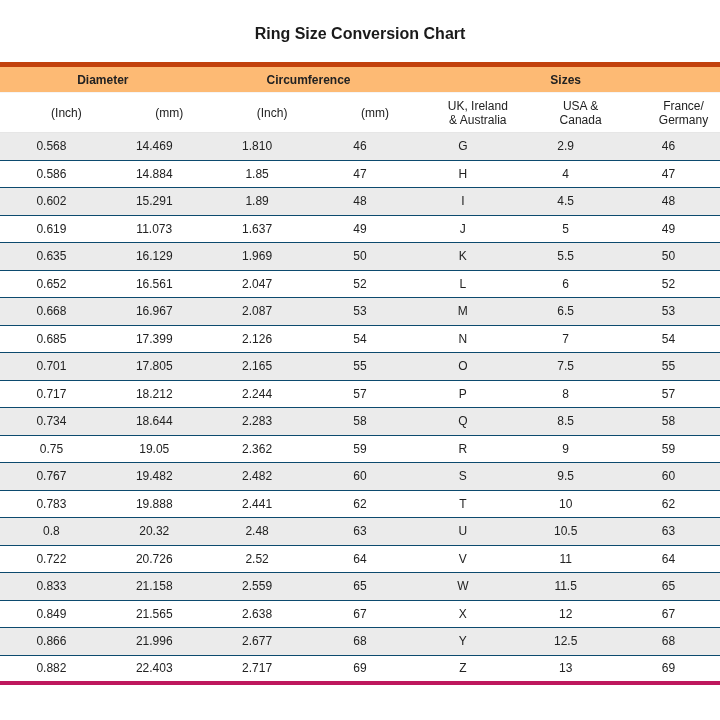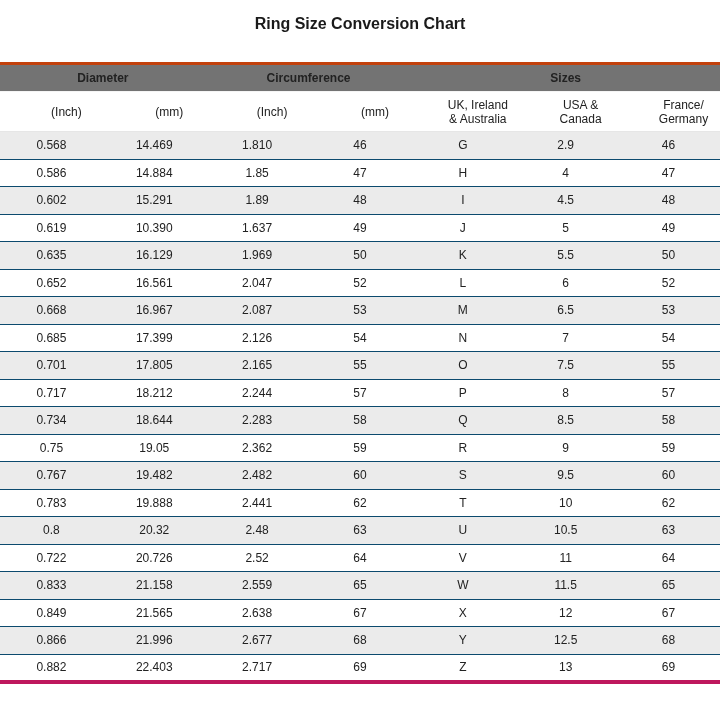--- a/index.html
+++ b/index.html
@@ -9,21 +9,21 @@
     font-family: "Liberation Sans", sans-serif;
     color: #222222;
   }
   .page {
     width: 720px;
     height: 720px;
     background: #ffffff;
     overflow: hidden;
   }
   .chart-title {
-    padding-top: 14px;
+    padding-top: 24px;
     height: 62px;
     text-align: center;
     font-size: 16px;
     font-weight: bold;
     color: #1a1a1a;
     line-height: 20px;
   }
   table.conversion-table {
     width: 100%;
     border-collapse: collapse;
@@ -31,24 +31,24 @@
     font-size: 12px;
   }
   table.conversion-table th,
   table.conversion-table td {
     text-align: center;
     vertical-align: middle;
     font-weight: normal;
     padding: 0 2px;
   }
   tr.group-header-row th {
-    background: #737373;
+    background: #fdba74;
     font-weight: bold;
     height: 28px;
-    border-top: 3px solid #c2410c;
+    border-top: 5px solid #c2410c;
     border-bottom: 1px solid #f5f5f5;
   }
   tr.sub-header-row th {
     background: #ffffff;
     height: 40px;
     line-height: 14px;
     border-bottom: 1px solid #e6e6e6;
     padding-left: 32px;
   }
   tbody tr {
@@ -121,21 +121,21 @@
           <td>0.602</td>
           <td>15.291</td>
           <td>1.89</td>
           <td>48</td>
           <td>I</td>
           <td>4.5</td>
           <td>48</td>
         </tr>
         <tr>
           <td>0.619</td>
-          <td>10.390</td>
+          <td>11.073</td>
           <td>1.637</td>
           <td>49</td>
           <td>J</td>
           <td>5</td>
           <td>49</td>
         </tr>
         <tr>
           <td>0.635</td>
           <td>16.129</td>
           <td>1.969</td>

